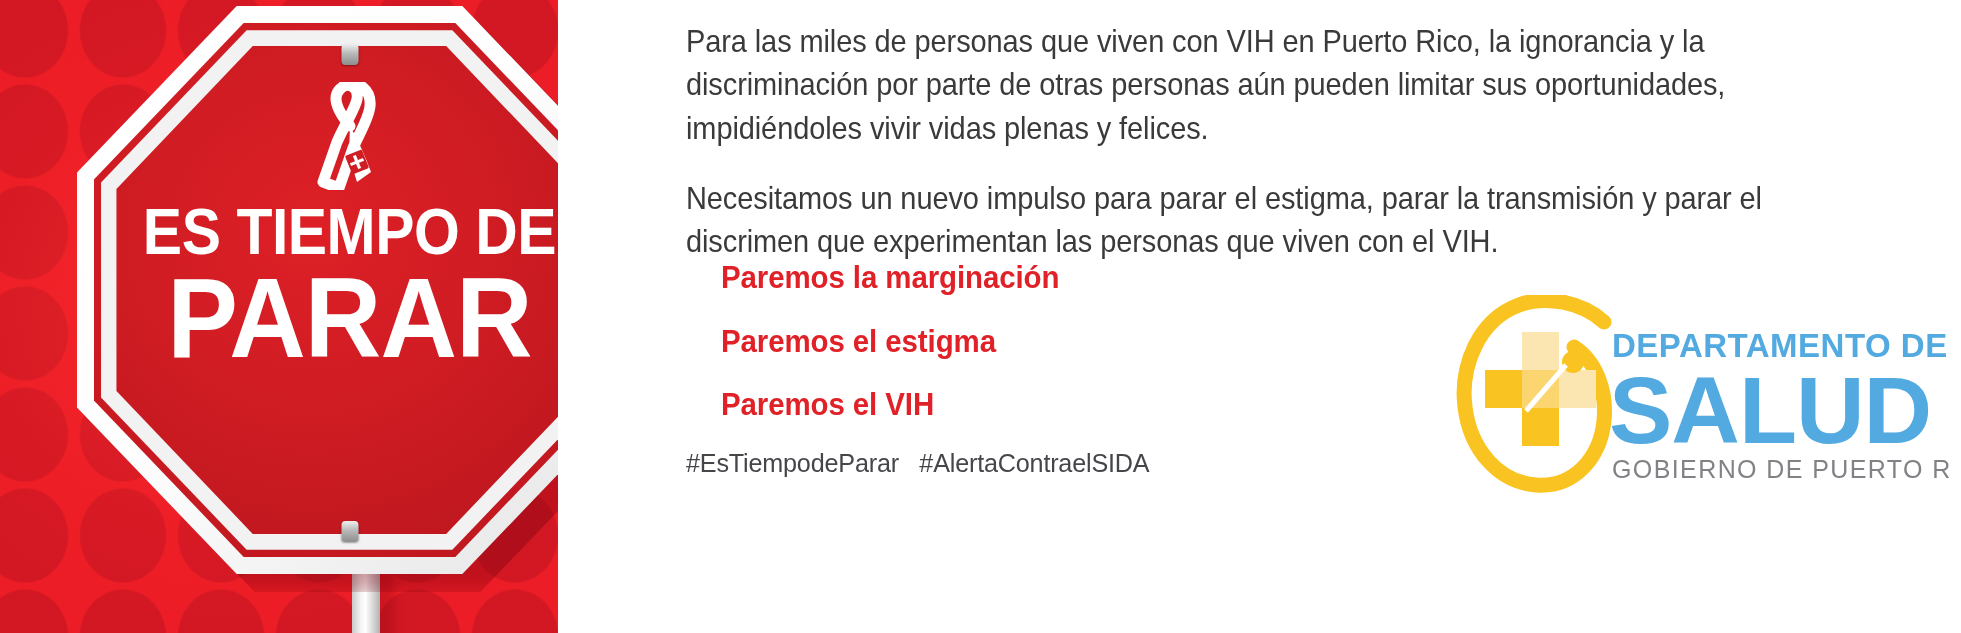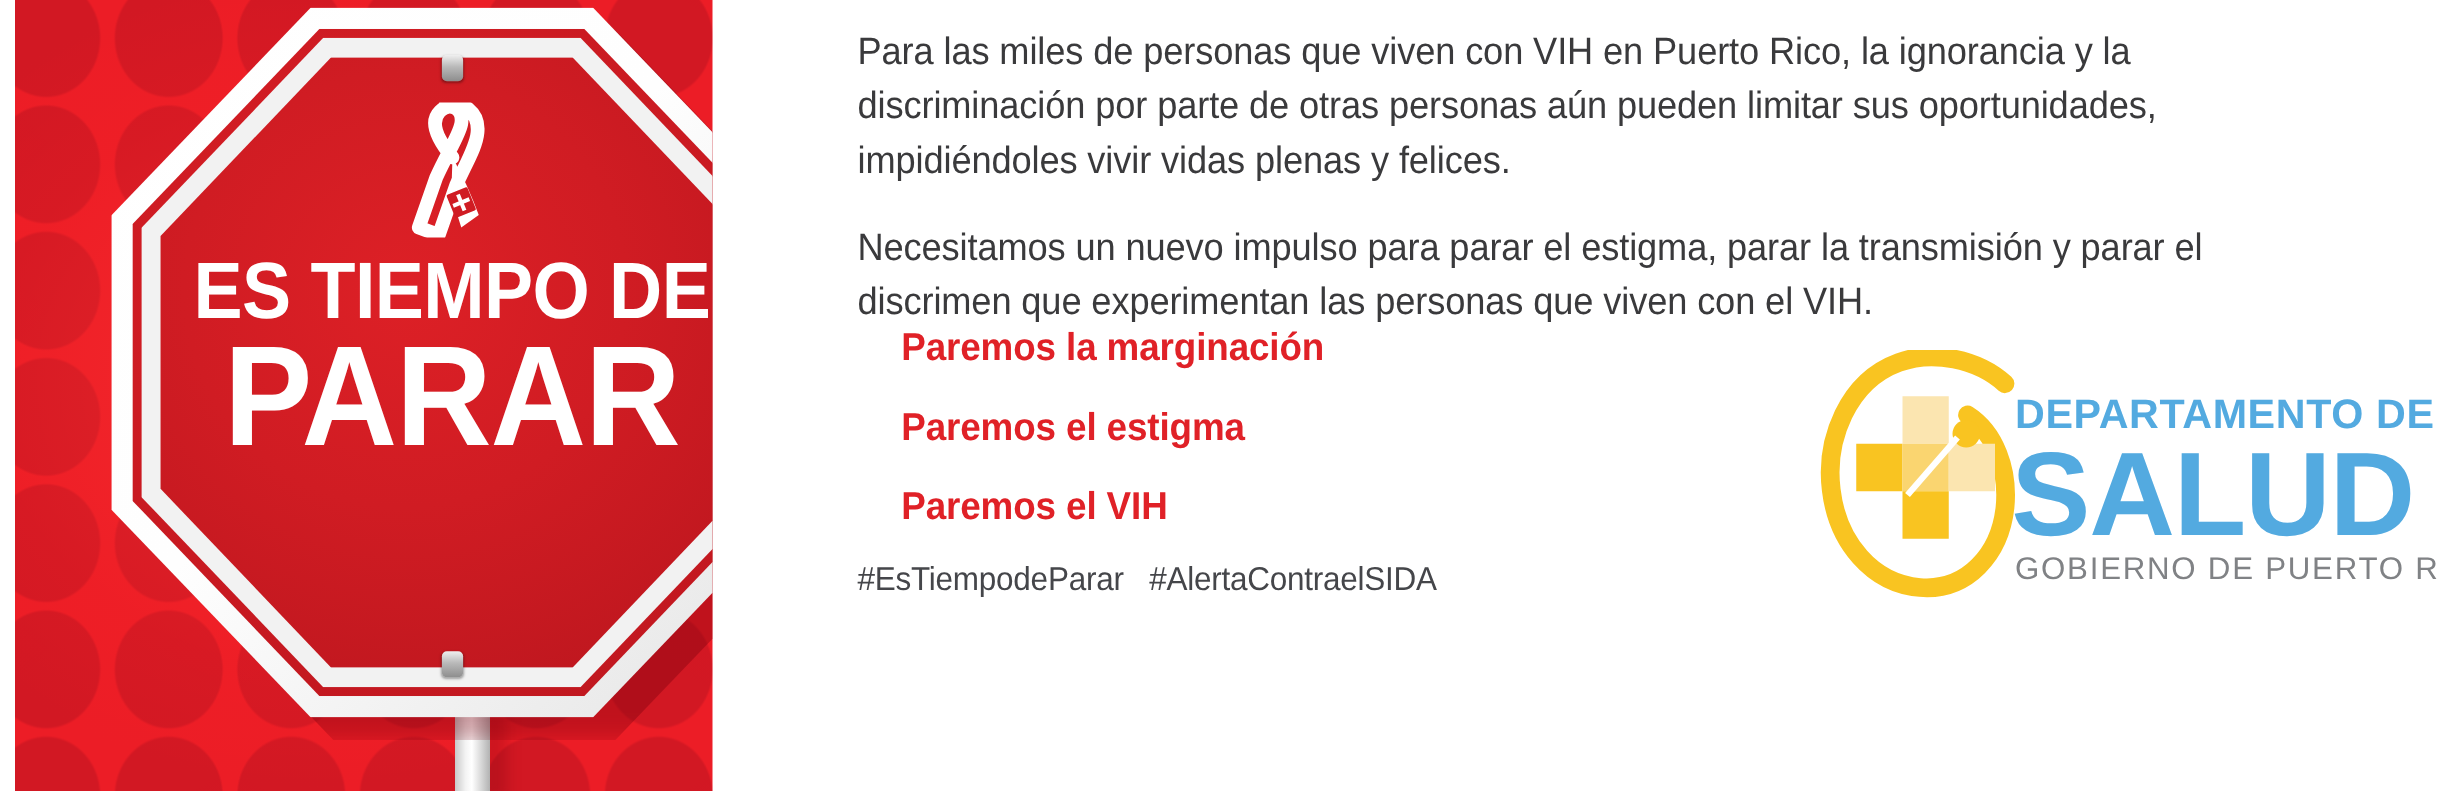--- a/index.html
+++ b/index.html
@@ -17,21 +17,21 @@
     position: relative;
     width: 1961px;
     height: 633px;
     background: #ffffff;
     overflow: hidden;
   }
 
   
   .left-panel {
     position: absolute;
-    left: 12px; top: 0;
+    left: 0; top: 0;
     width: 558px;
     height: 633px;
     background: #ec1d26;
     overflow: hidden;
   }
 
   
   .dots {
     position: absolute;
     left: -30px; top: -30px;
@@ -219,21 +219,21 @@
     letter-spacing: -0.2px;
     transform: scaleX(0.95);
     transform-origin: left center;
     white-space: pre;
   }
 
   
   .logo {
     position: absolute;
     left: 781px;
-    top: 280px;
+    top: 295px;
     width: 497px;
     height: 200px;
   }
   .logo svg { display: block; }
 
   .divider-line {
     position: absolute;
     left: 673px; top: 0;
     width: 2px; height: 633px;
     background: #ffffff;

